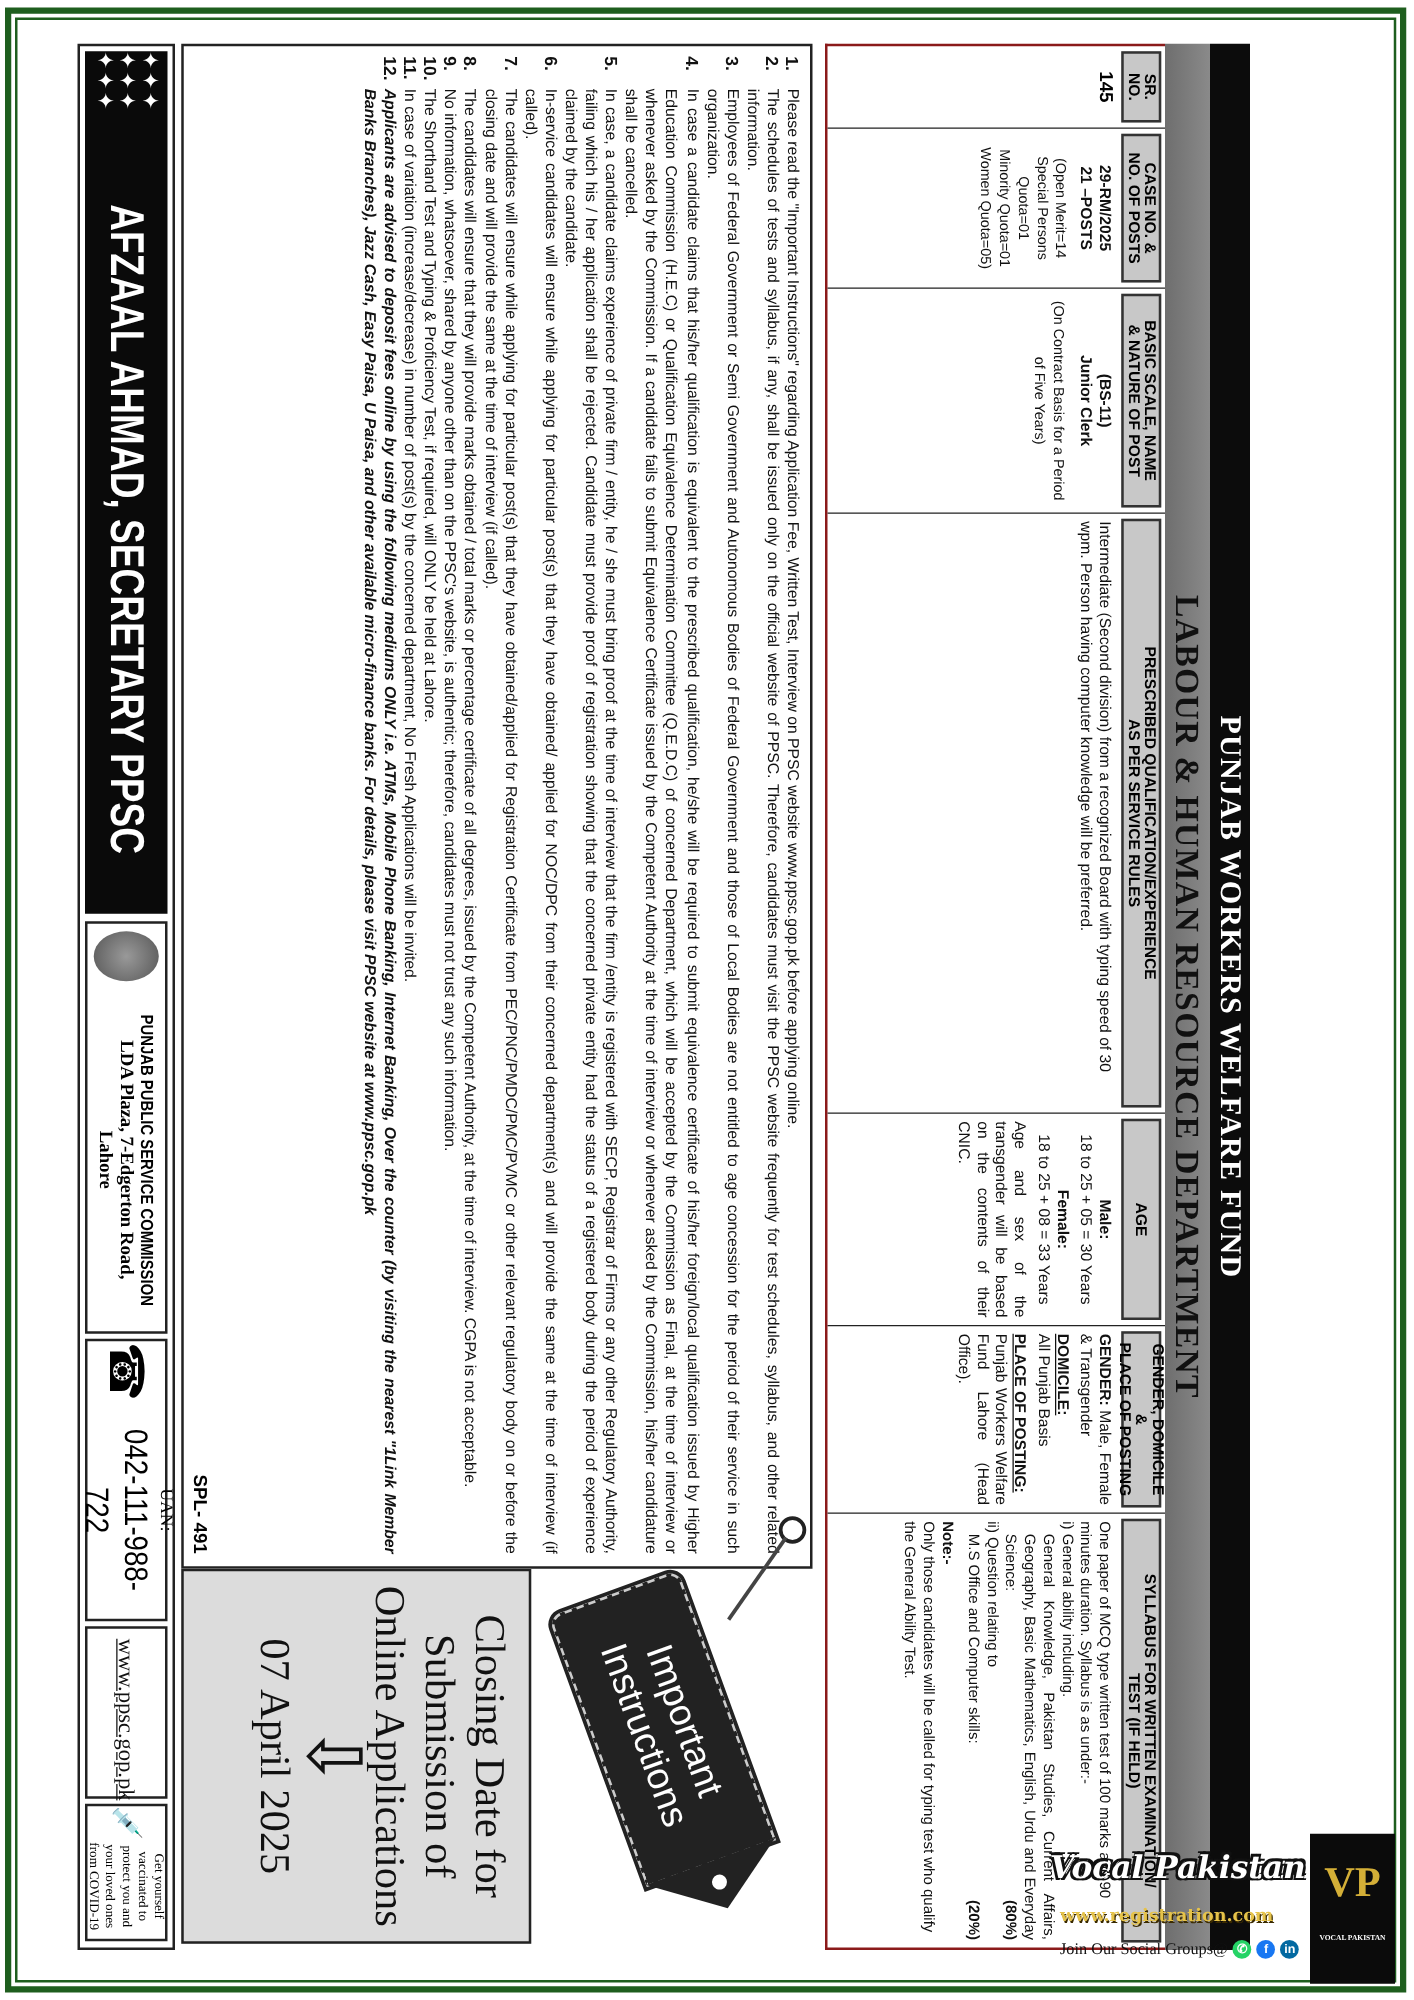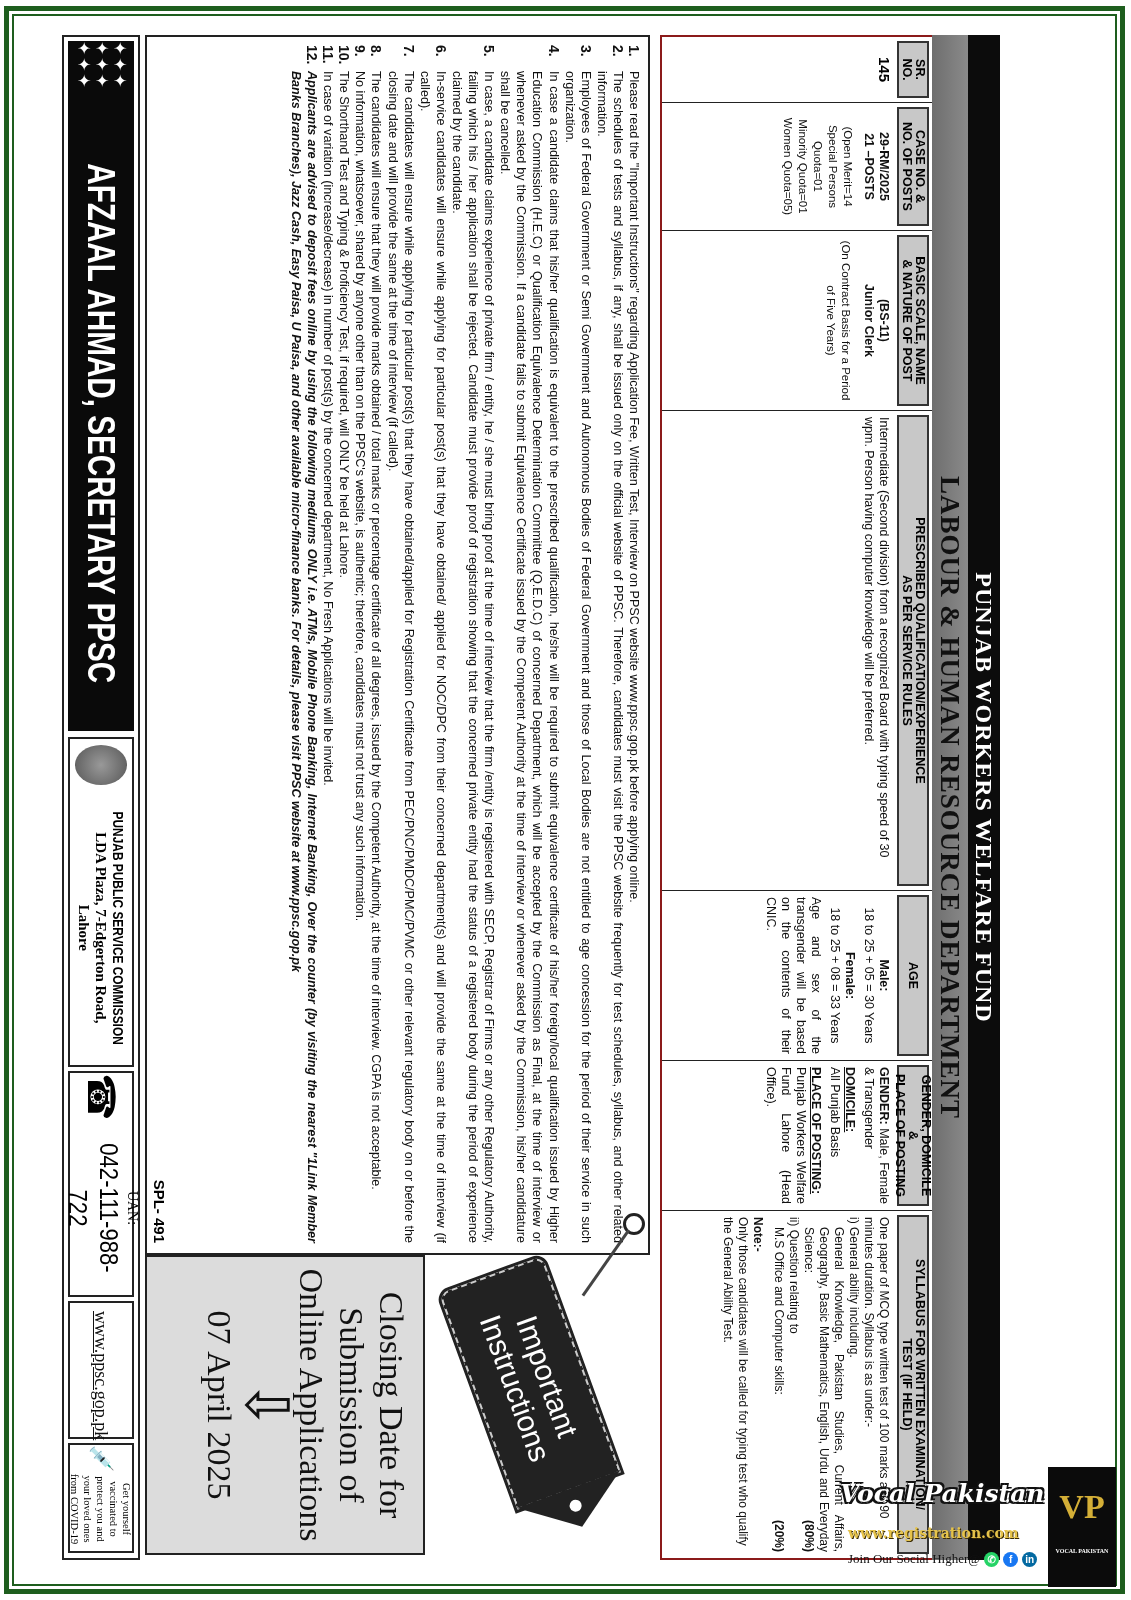--- a/index.html
+++ b/index.html
@@ -273,19 +273,19 @@
       <div class="covid-icon">💉</div>
       <div class="covid-text">Get yourself vaccinated to protect you and your loved ones from COVID-19</div>
     </div>
   </div>
 </div>
 
 <div class="wm">
   <div class="wm-title">Vocal Pakistan</div>
   <div class="wm-url">www.registration.com</div>
   <div class="wm-social">
-    <span>Join Our Social Higher@</span>
+    <span>Join Our Social Groups@</span>
     <span class="s-ico" style="background:#25d366;">✆</span>
     <span class="s-ico" style="background:#1877f2;">f</span>
     <span class="s-ico" style="background:#0369a1;">in</span>
   </div>
   <div class="wm-logo"><span>VP</span><small>VOCAL PAKISTAN</small></div>
 </div>
 
 </body></html>

